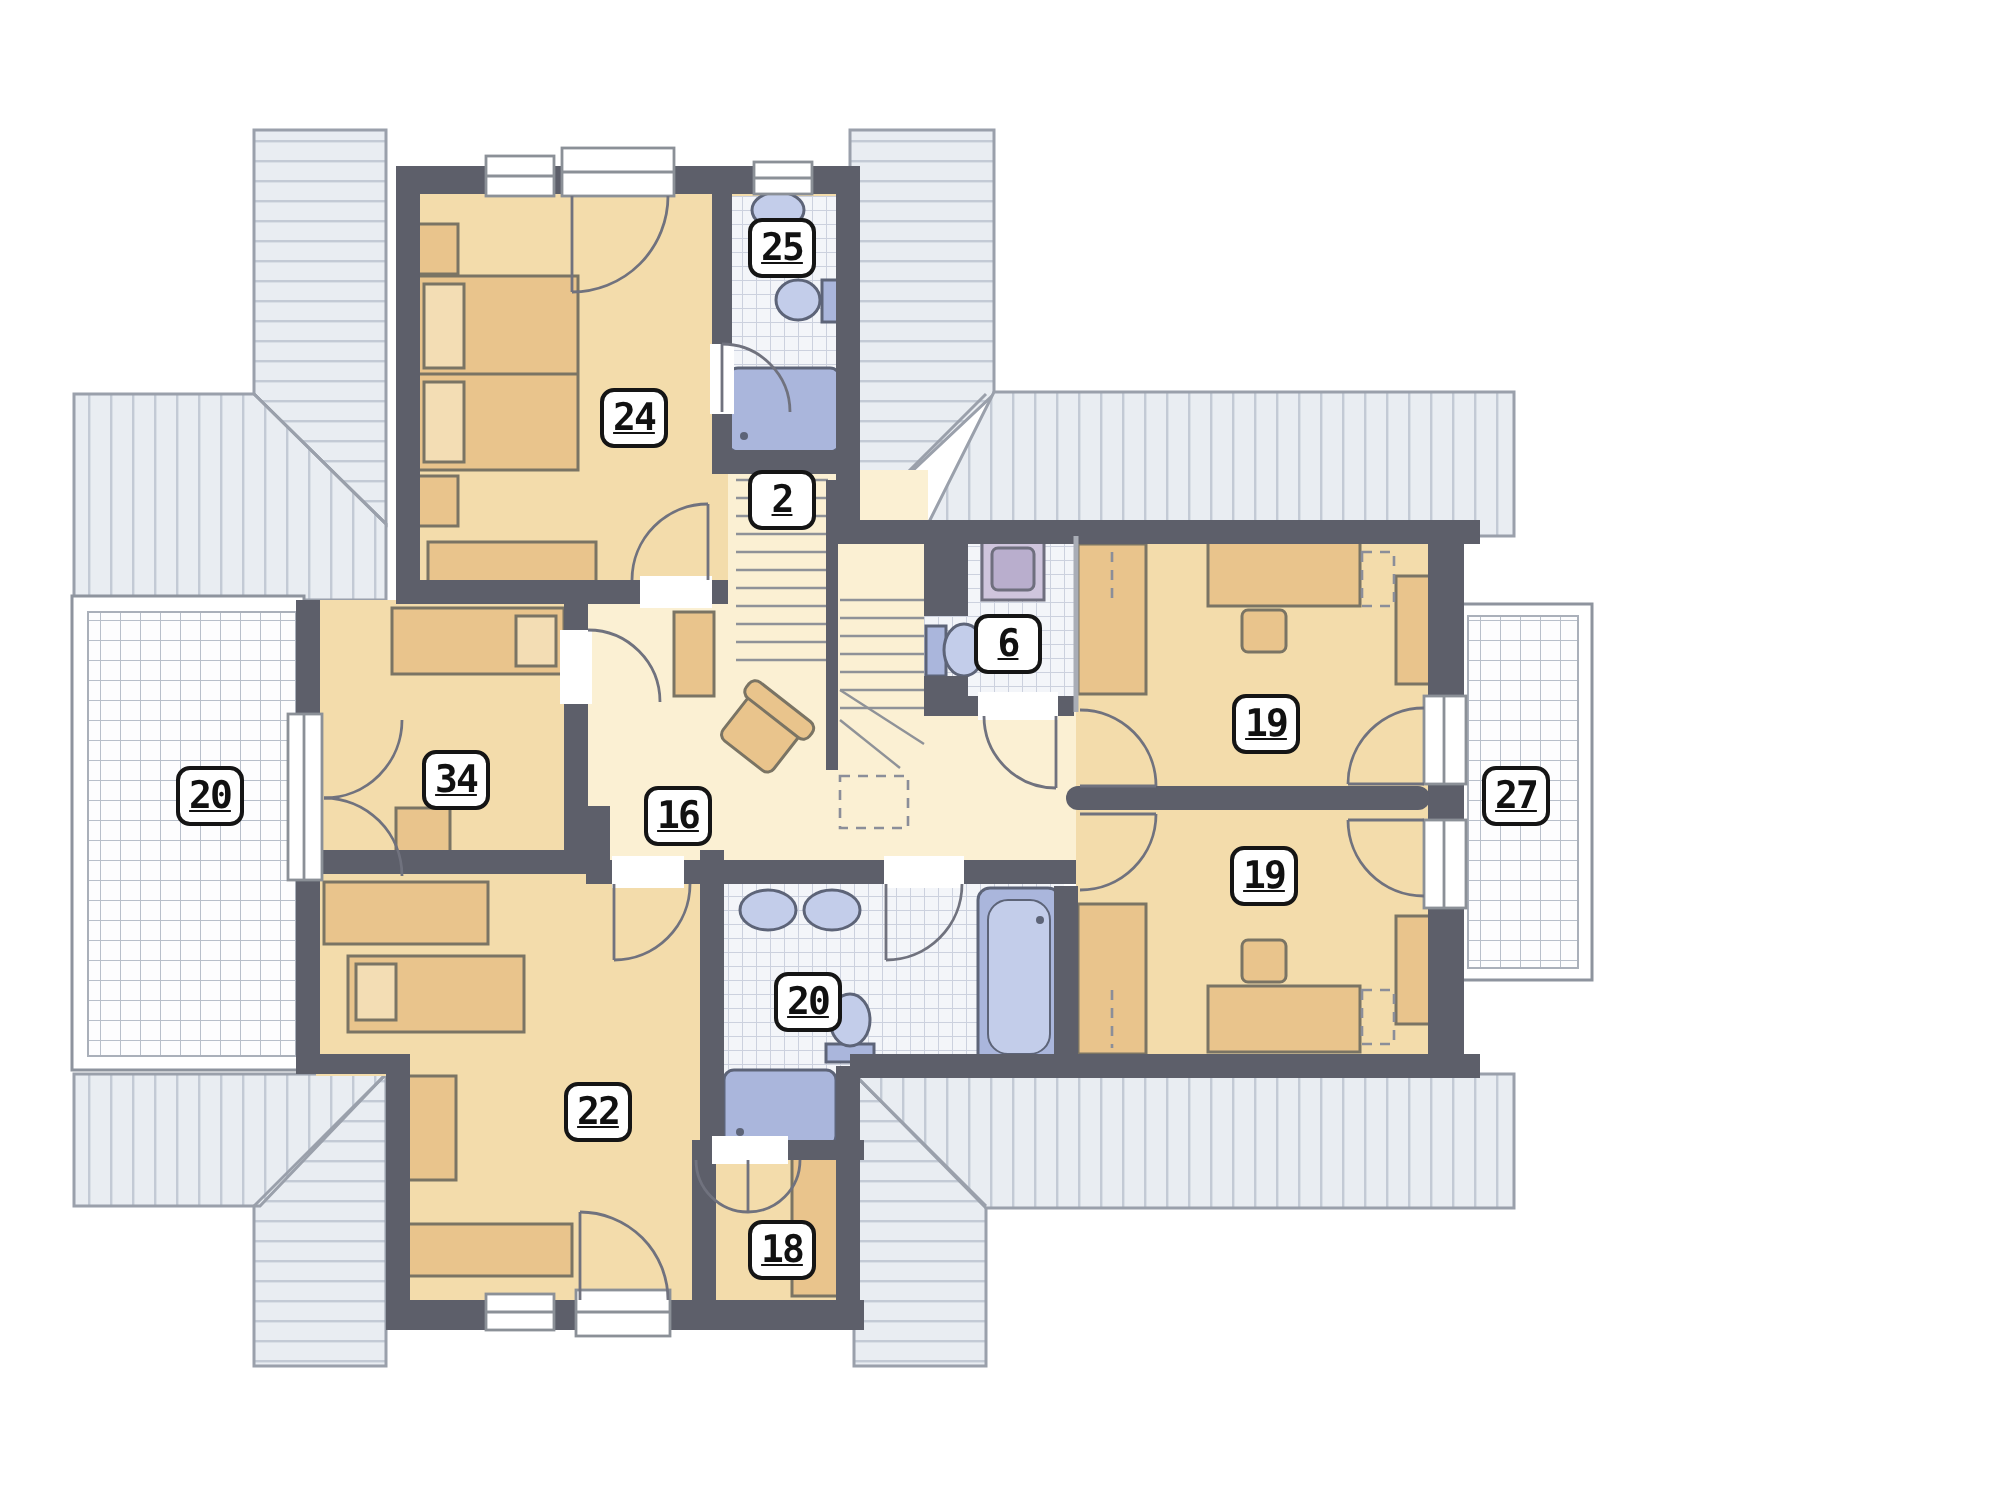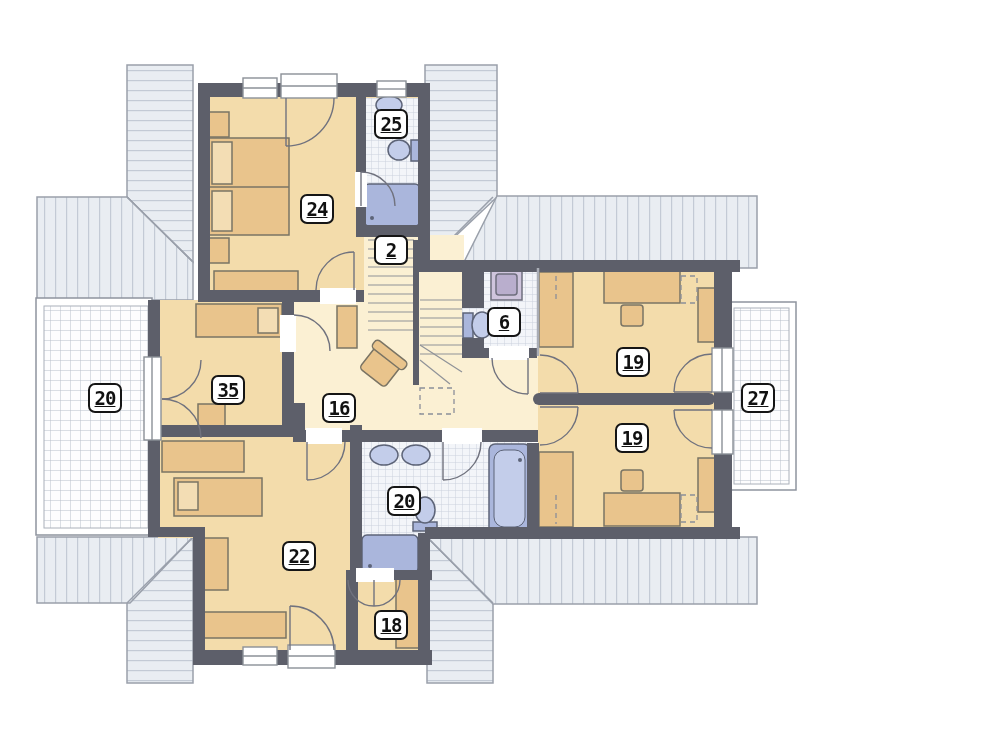--- a/index.html
+++ b/index.html
@@ -325,18 +325,18 @@
 </svg>
 
   <div class="room-label" style="left:374px;top:235px">2</div>
   <div class="room-label" style="left:322px;top:393px">16</div>
   <div class="room-label" style="left:487px;top:307px">6</div>
   <div class="room-label" style="left:616px;top:347px">19</div>
   <div class="room-label" style="left:615px;top:423px">19</div>
   <div class="room-label" style="left:387px;top:486px">20</div>
   <div class="room-label" style="left:374px;top:610px">18</div>
   <div class="room-label" style="left:282px;top:541px">22</div>
-  <div class="room-label" style="left:211px;top:375px">35</div>
+  <div class="room-label" style="left:211px;top:375px">34</div>
   <div class="room-label" style="left:300px;top:194px">24</div>
   <div class="room-label" style="left:374px;top:109px">25</div>
   <div class="room-label" style="left:88px;top:383px">20</div>
   <div class="room-label" style="left:741px;top:383px">27</div>
 </div>
 
 </body></html>

